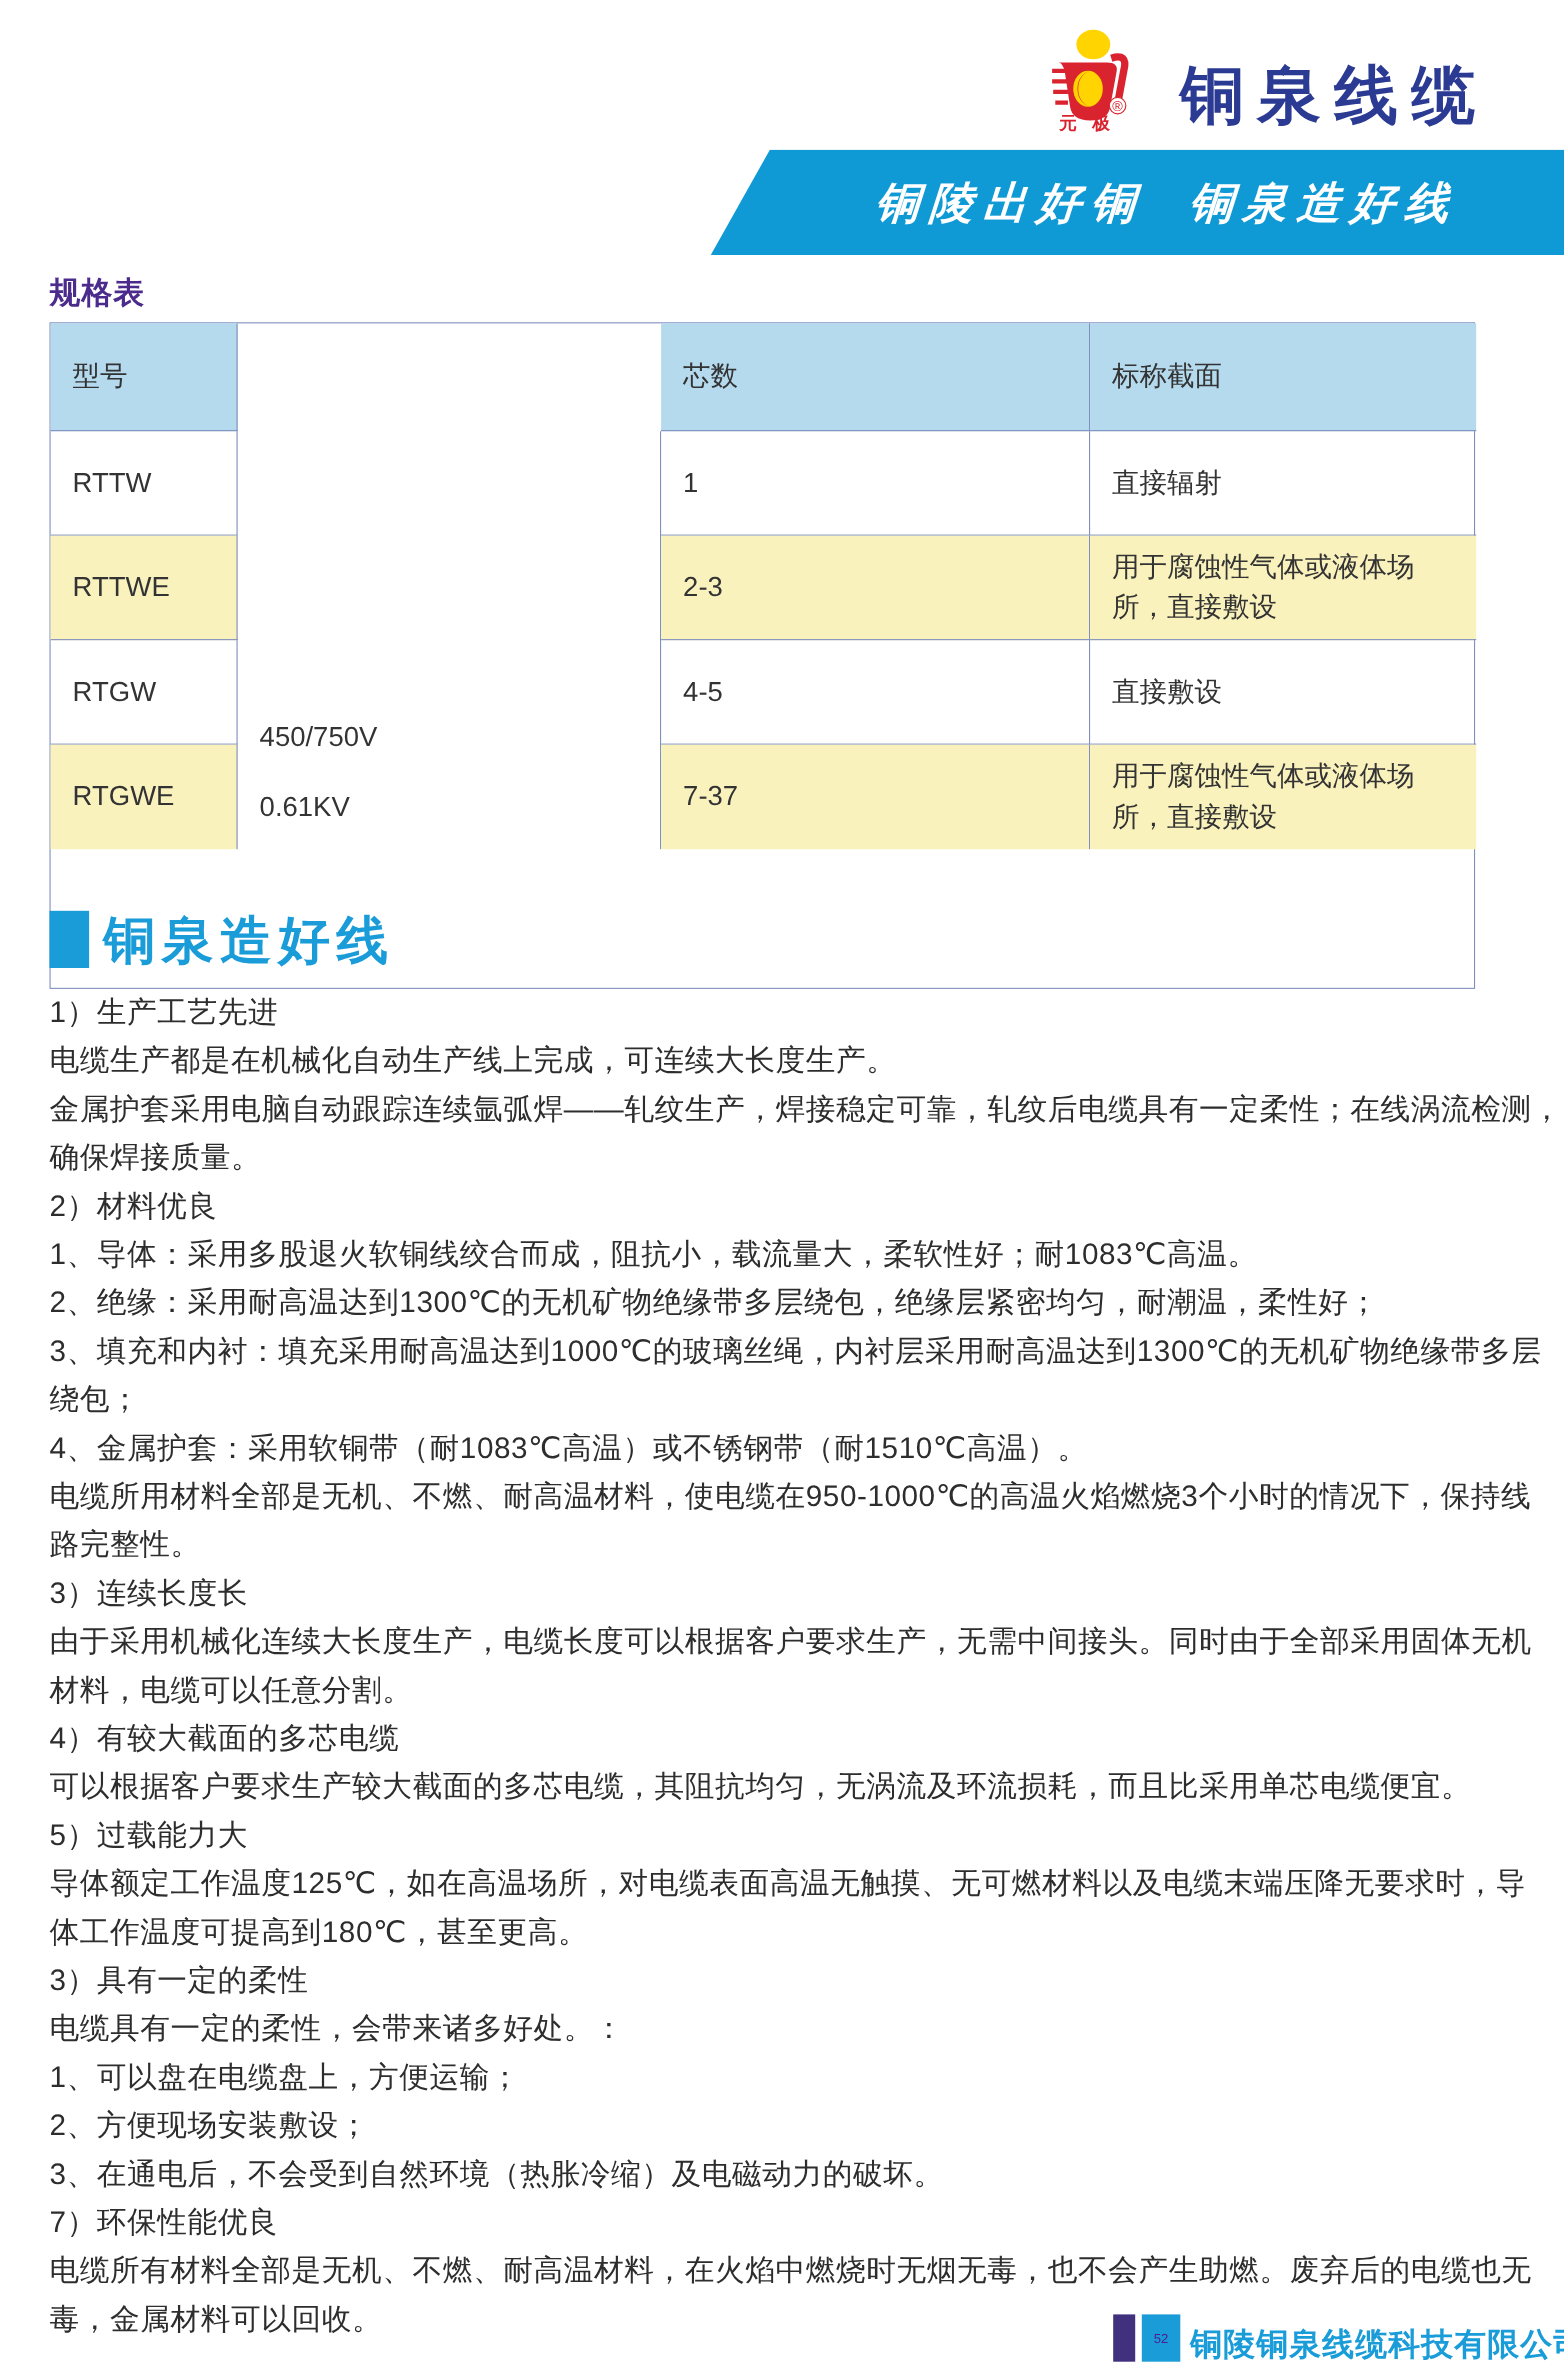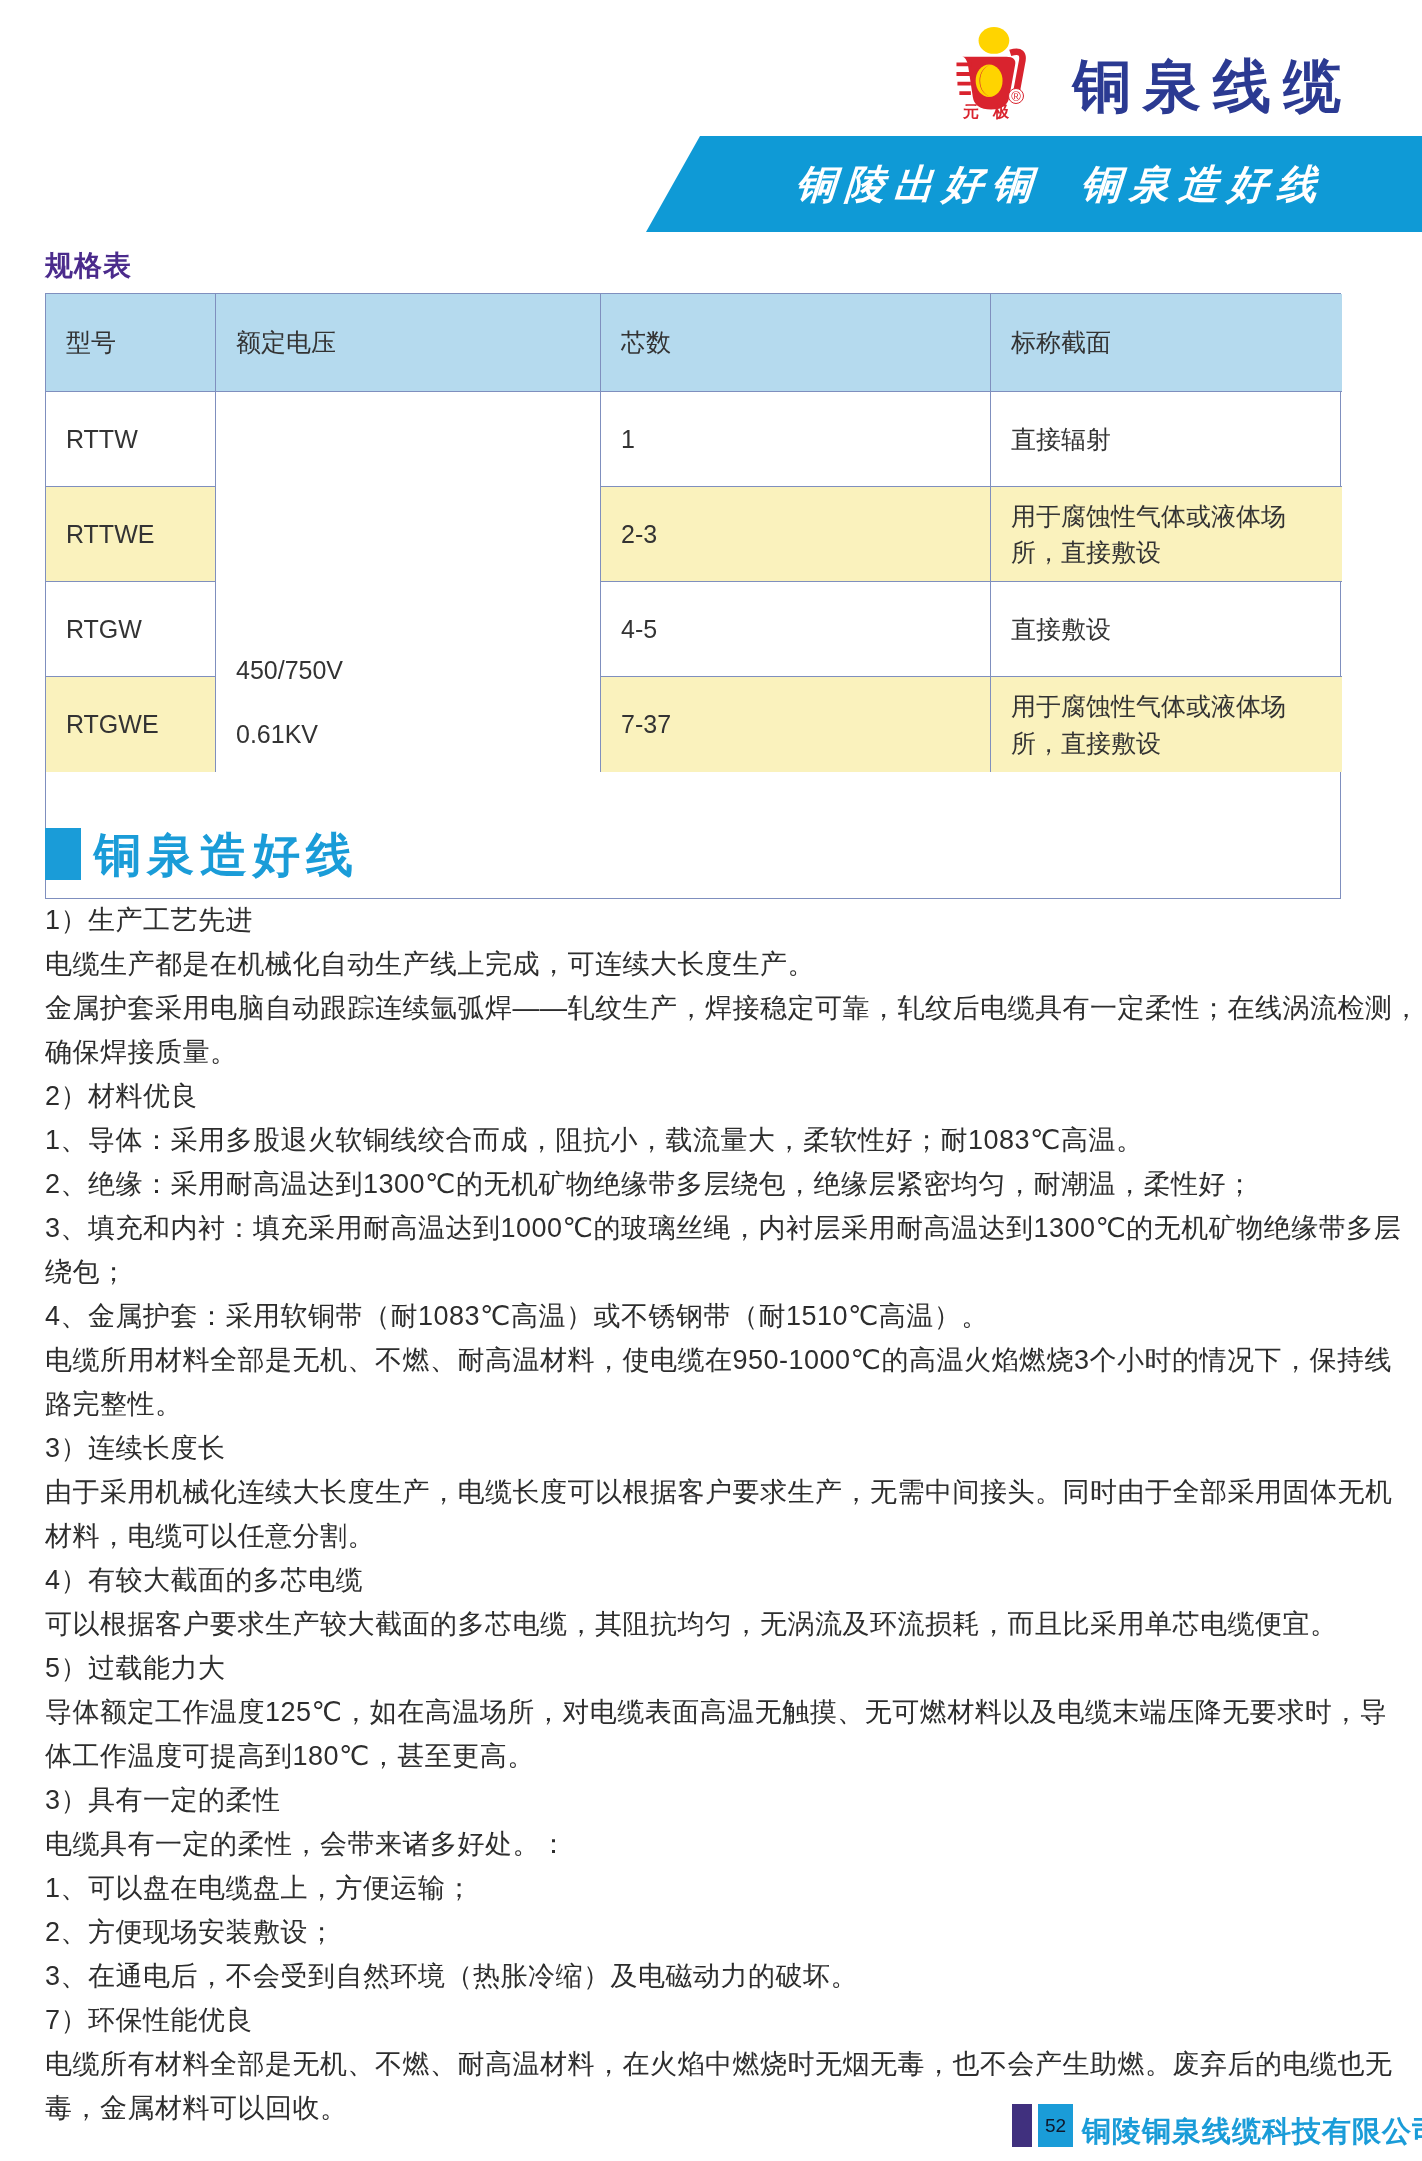--- a/index.html
+++ b/index.html
@@ -49,21 +49,21 @@
 
   
   .sec-square{position:absolute;left:45px;top:828px;width:36px;height:52px;background:var(--accent_blue);}
   .sec-title{position:absolute;left:94px;top:824px;font-size:47px;font-weight:bold;color:var(--accent_blue);letter-spacing:6px;}
   .body-lines{position:absolute;left:45px;top:898px;width:1360px;}
   .body-lines .ln{height:44px;line-height:44px;font-size:27px;color:var(--body_text);white-space:pre;letter-spacing:0.5px;}
 
   
   .footer-sq-purple{position:absolute;left:1012px;top:2104px;width:20px;height:43px;background:var(--footer_purple);}
   .footer-sq-blue{position:absolute;left:1038px;top:2104px;width:35px;height:43px;background:var(--accent_blue);
-      color:#0f172a;font-size:19px;display:flex;align-items:center;justify-content:center;}
+      color:#4c1d95;font-size:12px;display:flex;align-items:center;justify-content:center;}
   .footer-company{position:absolute;left:1082px;top:2112px;font-size:29px;font-weight:bold;color:var(--accent_blue);letter-spacing:1px;white-space:nowrap;}
 </style>
 </head>
 <body>
 
 <div class="page">
 
   <div class="logo-wrap">
     <svg width="88" height="96" viewBox="0 0 90 100">
       <ellipse cx="47" cy="15" rx="16" ry="14" fill="#ffd400"></ellipse>
@@ -79,21 +79,20 @@
   <div class="brand-name">铜泉线缆</div>
 
   <div class="banner">
     <div class="banner-text">铜陵出好铜  铜泉造好线</div>
   </div>
 
   <div class="spec-label">规格表</div>
 
   <div class="spec-table">
     <div class="cell hdr c1 r1">型号</div>
-    <div class="cell hdr c2 r1">额定电压</div>
     <div class="cell hdr c3 r1">芯数</div>
     <div class="cell hdr c4 r1 lastcol">标称截面</div>
 
     <div class="cell c1 r2">RTTW</div>
     <div class="cell volt lastrow">
       <div>
         <div>450/750V</div>
         <div>0.61KV</div>
       </div>
     </div>

